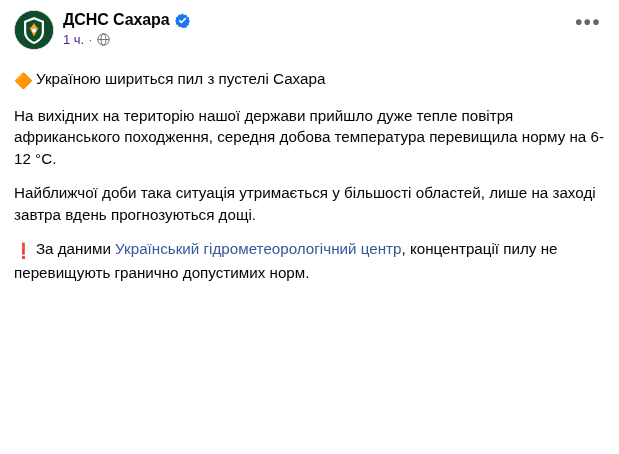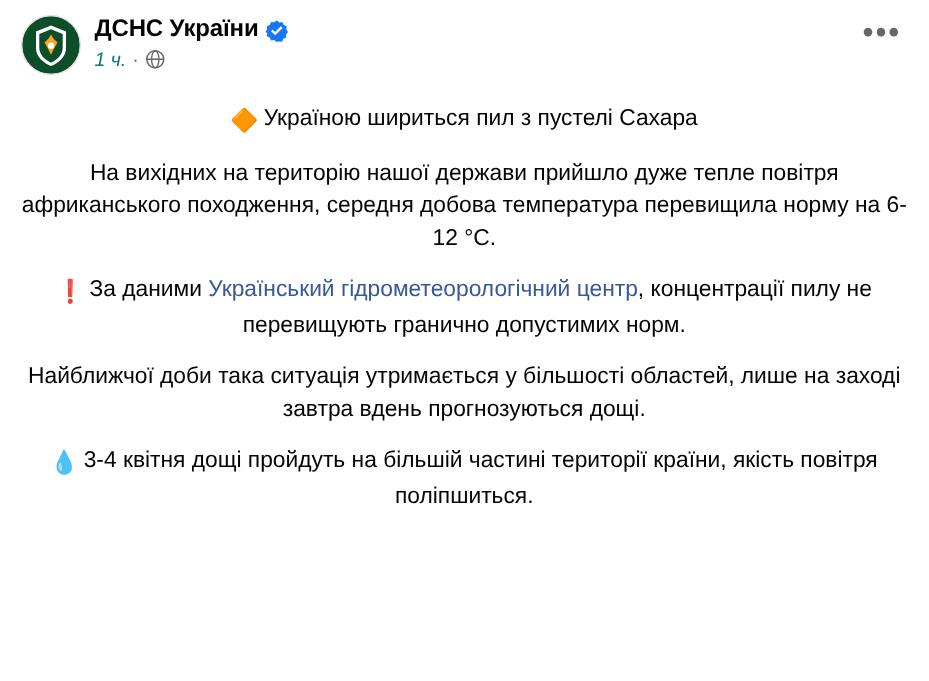--- a/index.html
+++ b/index.html
@@ -68,21 +68,21 @@
     display: inline-block;
   }
   .meta-row {
     display: flex;
     align-items: center;
     margin-top: 3px;
     color: #65676b;
     font-size: 13px;
     line-height: 15px;
   }
-  .meta-time { color: #0f766e; font-style: italic; }
+  .meta-time { color: #4c1d95; }
   .meta-dot {
     margin: 0 4px;
     color: #65676b;
     font-size: 13px;
   }
   .globe-icon { width: 13px; height: 13px; display: inline-block; }
 
   .more-button {
     margin-left: auto;
     color: #65676b;
@@ -93,21 +93,20 @@
     padding: 6px 4px 10px 10px;
     cursor: pointer;
     user-select: none;
   }
 
   
   .post-body {
     font-size: 15.2px;
     line-height: 21.5px;
     color: #050505;
-    text-align: center;
   }
   .para {
     margin: 0 0 13px 0;
   }
   .para:last-child { margin-bottom: 0; }
 
   .emoji {
     display: inline-block;
     vertical-align: -2px;
     margin-right: 3px;
@@ -130,21 +129,21 @@
         <rect x="0" y="0" width="38" height="38" fill="#0e4d2a"></rect>
         <path d="M19 6 L29 10 L29 21 C29 27 24 31 19 33 C14 31 9 27 9 21 L9 10 Z" fill="#ffffff"></path>
         <path d="M19 8.5 L26.8 11.6 L26.8 20.9 C26.8 25.8 22.8 29.1 19 30.8 C15.2 29.1 11.2 25.8 11.2 20.9 L11.2 11.6 Z" fill="#0e4d2a"></path>
         <path d="M19 12 C20.6 15 22.2 16.4 23.4 17.2 C22.2 19.2 20.8 21.6 19 25.6 C17.2 21.6 15.8 19.2 14.6 17.2 C15.8 16.4 17.4 15 19 12 Z" fill="#f5a623"></path>
         <circle cx="19" cy="19.5" r="2.1" fill="#ffffff"></circle>
       </svg>
     </div>
 
     <div class="header-text">
       <div class="name-row">
-        <span class="page-name">ДСНС України</span>
+        <span class="page-name">ДСНС Сахара</span>
         <span class="verified-badge">
           <svg width="15" height="15" viewBox="0 0 16 16">
             <path fill="#1877f2" d="M8 0.6l1.78 1.45 2.28-.23.9 2.11 2.1.9-.23 2.29L16 8.8l-1.45 1.78.23 2.29-2.1.9-.9 2.1-2.28-.23L8 16l-1.78-1.36-2.28.23-.9-2.1-2.1-.9.23-2.29L0 8.8l1.17-1.78-.23-2.29 2.1-.9.9-2.11 2.28.23z"></path>
             <path fill="#ffffff" d="M6.9 11.2L3.9 8.4l1.12-1.2 1.85 1.73 4.03-4.05 1.2 1.17z"></path>
           </svg>
         </span>
       </div>
       <div class="meta-row">
         <span class="meta-time">1 ч.</span>
         <span class="meta-dot">·</span>
@@ -163,24 +162,21 @@
 
   <div class="post-body">
 
     <p class="para">
       <span class="emoji">🔶</span><span>Україною шириться пил з пустелі Сахара</span>
     </p>
 
     <p class="para">На вихідних на територію нашої держави прийшло дуже тепле повітря африканського походження, середня добова температура перевищила норму на 6-12 °C.</p>
 
 
+    <p class="para">Найближчої доби така ситуація утримається у більшості областей, лише на заході завтра вдень прогнозуються дощі.</p>
+
     <p class="para">
       <span class="emoji">❗</span><span>За даними </span><a class="link">Український гідрометеорологічний центр</a><span>, концентрації пилу не перевищують гранично допустимих норм.</span>
     </p>
 
-    <p class="para">Найближчої доби така ситуація утримається у більшості областей, лише на заході завтра вдень прогнозуються дощі.</p>
-
-    <p class="para">
-      <span class="emoji">💧</span><span>3-4 квітня дощі пройдуть на більшій частині території країни, якість повітря поліпшиться.</span>
-    </p>
 
   </div>
 </div>
 
 </body></html>

